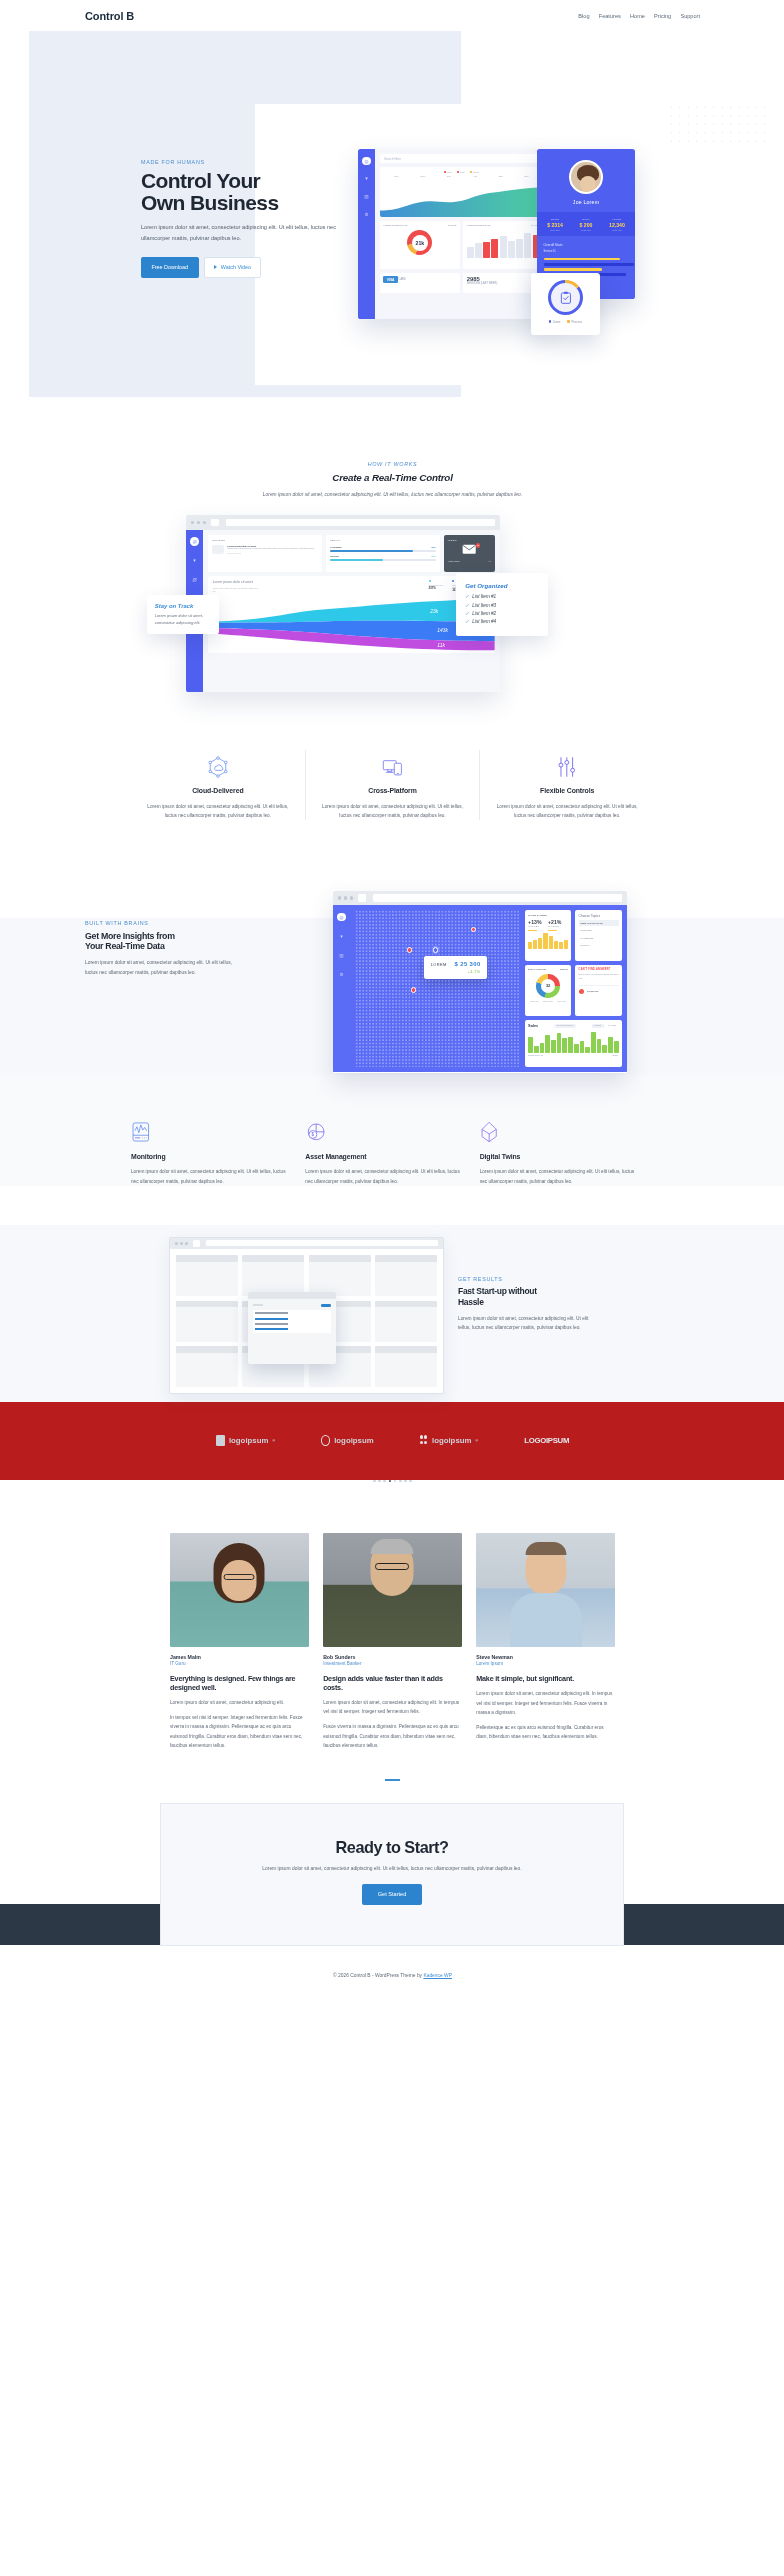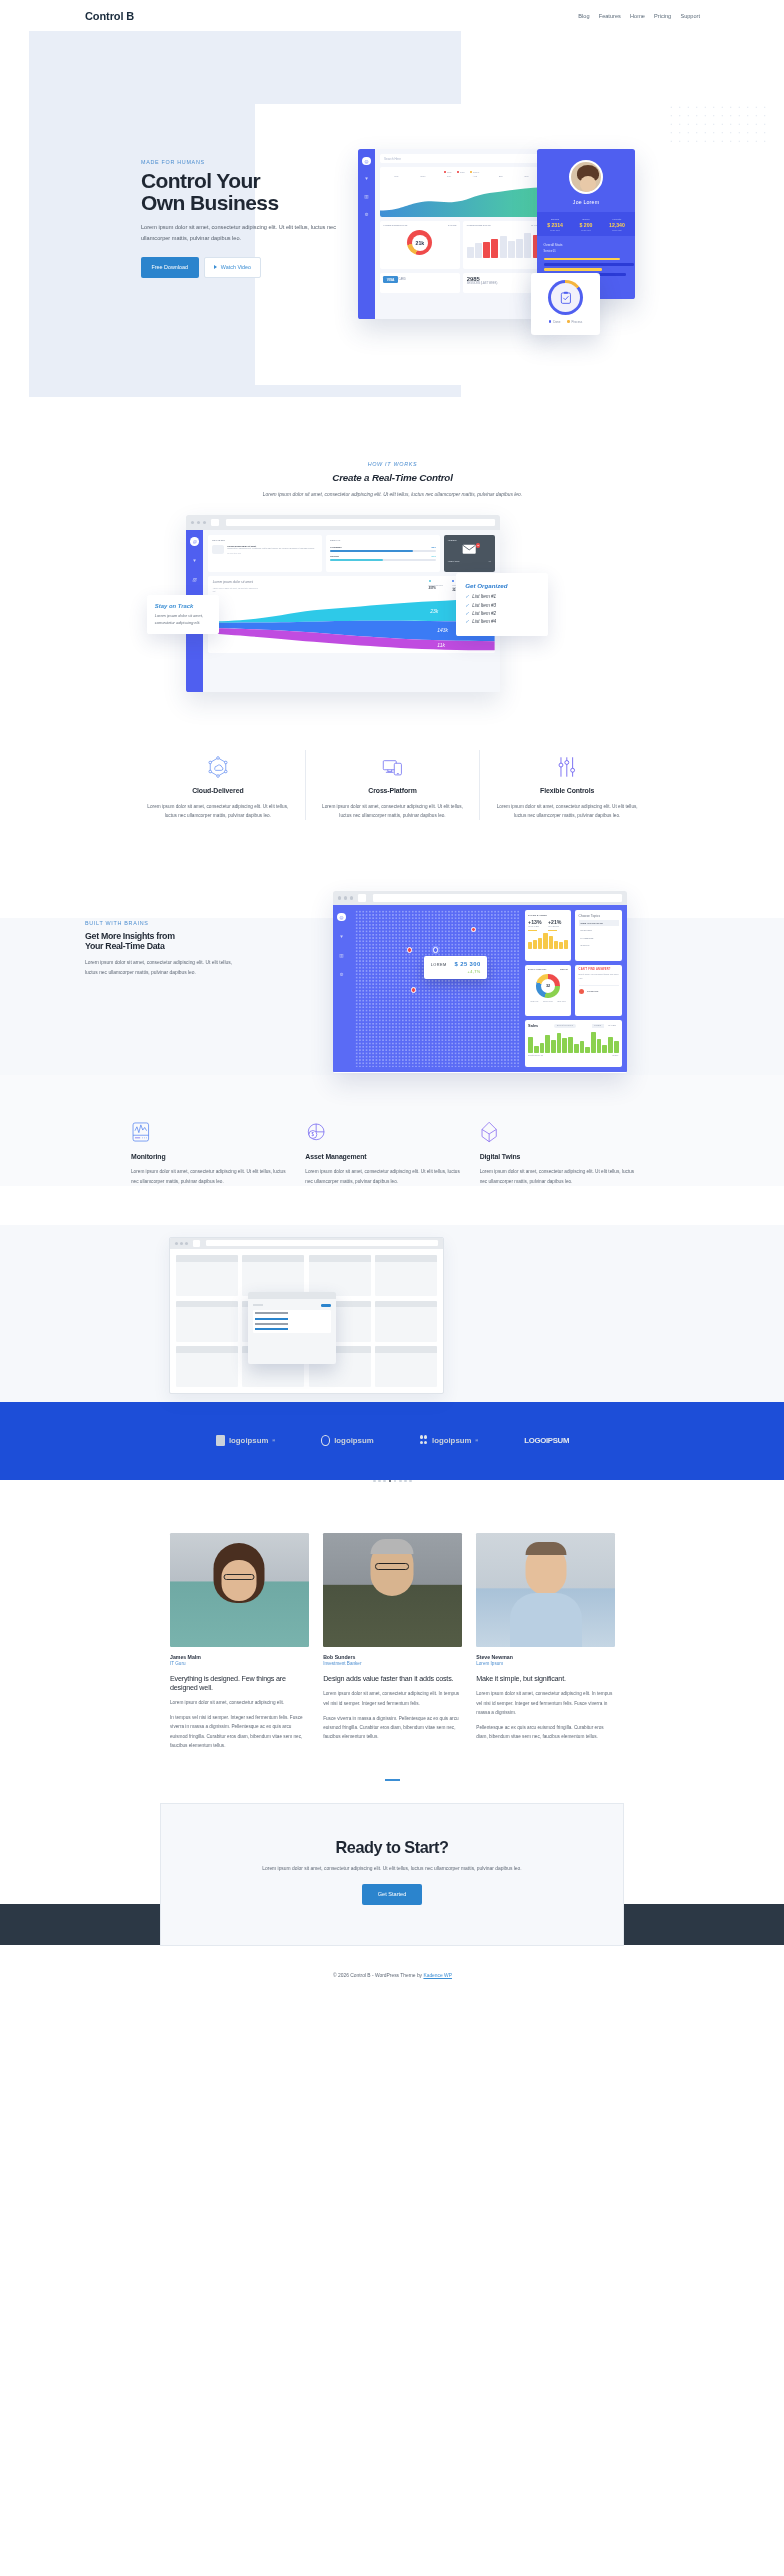--- a/index.html
+++ b/index.html
@@ -201,39 +201,39 @@
   .fs-grid { padding:5.9px; display:grid; grid-template-columns:repeat(4,1fr); gap:4.6px;}
   .fs-tile { background:#f4f6f8; border-radius:1.3px; height:41px; overflow:hidden;}
   .fs-tile .tb { height:6.5px; background:#e2e6ea; }
   .fs-pop { position:absolute; left:78px; top:54px; width:88px; height:72px; background:#f4f6f8;
      border-radius:2px; box-shadow:0 7.8px 18.3px rgba(40,60,110,.2); overflow:hidden;}
   .fast-copy { position:absolute; left:458px; top:51px; width:150px; z-index:4;}
   .fast-copy h2 { font-size:8.5px; font-weight:800; color:#1f2733; line-height:1.22; margin:3.9px 0 6.5px; letter-spacing:-0.3px;}
   .fast-copy p { font-size:4.8px; line-height:1.95; color:#5f6875; width:131px;}
 
   
-  .logos { height:78px; display:flex; align-items:center; justify-content:center; gap:46px; background:#1d4ed8;}
+  .logos { height:78px; display:flex; align-items:center; justify-content:center; gap:46px; background:#b91c1c;}
   .logoip { display:flex; align-items:center; gap:3.9px; color:#cbd2da; font-size:7.8px; font-weight:700;}
   .logoip .mark { width:9.2px;height:10.5px;background:#cbd2da;border-radius:1.3px;}
   .logoip.r2 .mark { border-radius:50%; background:none; border:1.3px solid #dfe4ea;}
   .logoip.r3 .mark { background:none; display:flex; flex-wrap:wrap; gap:0.7px; width:8.5px;}
   .logoip.r3 .mark i{width:3.3px;height:3.3px;border-radius:50%;background:#dfe4ea;display:block;}
   .logoip.r4 { color:#e3e8ed; letter-spacing:-0.3px;}
   .dots-nav { display:flex; gap:2.6px; justify-content:center; padding-bottom:6.5px;}
   .dots-nav i { width:2.6px;height:2.6px;border-radius:50%;background:#cdd4dc;display:block;}
   .dots-nav i.on{background:#47505c;}
 
   
   .tsec { background:#fff; padding-top:22px;}
   .tcards { display:flex; gap:14.4px; width:445px; margin:22px auto 0;}
   .tcard { flex:1; }
   .tphoto { height:114px; border-radius:1.3px; overflow:hidden; position:relative;}
   .tname { font-size:5.2px; font-weight:700; color:#2c3545; margin-top:7.2px;}
   .trole { font-size:4.6px; color:#4d8ed0; margin-top:1.3px;}
-  .tquote { font-size:7.2px; font-weight:400; color:#1f2733; line-height:1.22; margin:8.5px 0 5.9px; letter-spacing:-0.2px;}
+  .tquote { font-size:7.2px; font-weight:700; color:#1f2733; line-height:1.22; margin:8.5px 0 5.9px; letter-spacing:-0.2px;}
   .tbody { font-size:4.7px; line-height:1.95; color:#5f6875; margin-bottom:5.9px;}
 
   .divider-line { width:15.7px;height:1.3px;background:#3b8ed4;margin:23.5px auto 0;}
 
   
   .ctasec { position:relative; height:183px; margin-top:22px;}
   .cta-navy { position:absolute; left:0; right:0; bottom:41px; height:41px; background:#2c3845;}
   .cta-card { position:absolute; left:160px; top:0; width:464px; height:143px; background:#f6f8fb;
      border:0.7px solid #e4e9ef; text-align:center; padding-top:34px;}
   .cta-card h2 { font-size:16.3px; font-weight:800; color:#1f2733; letter-spacing:-0.5px;}
@@ -824,20 +824,28 @@
           </div>
           <div style="background:#fff;border-radius:1.3px;padding:2.6px">
             <div style="height:2px;background:#98a0ab;width:45%;margin-bottom:3.3px"></div>
             <div style="height:2px;background:#2b84cd;width:45%;margin-bottom:3.3px"></div>
             <div style="height:2px;background:#98a0ab;width:45%;margin-bottom:3.3px"></div>
             <div style="height:2px;background:#2b84cd;width:45%"></div>
           </div>
         </div>
       </div>
     </div>
+    <div class="fast-copy">
+      <div class="eyebrow">GET RESULTS</div>
+      <h2>
+        <span>Fast Start-up without</span><br>
+        <span>Hassle</span>
+      </h2>
+      <p>Lorem ipsum dolor sit amet, consectetur adipiscing elit. Ut elit tellus, luctus nec ullamcorper mattis, pulvinar dapibus leo.</p>
+    </div>
   </section>
 
   <section>
     <div class="logos">
       <div class="logoip">
         <span class="mark"></span>
         <span>logoipsum</span>
           <sup style="font-size:3.9px">®</sup>
       </div>
       <div class="logoip r2">

